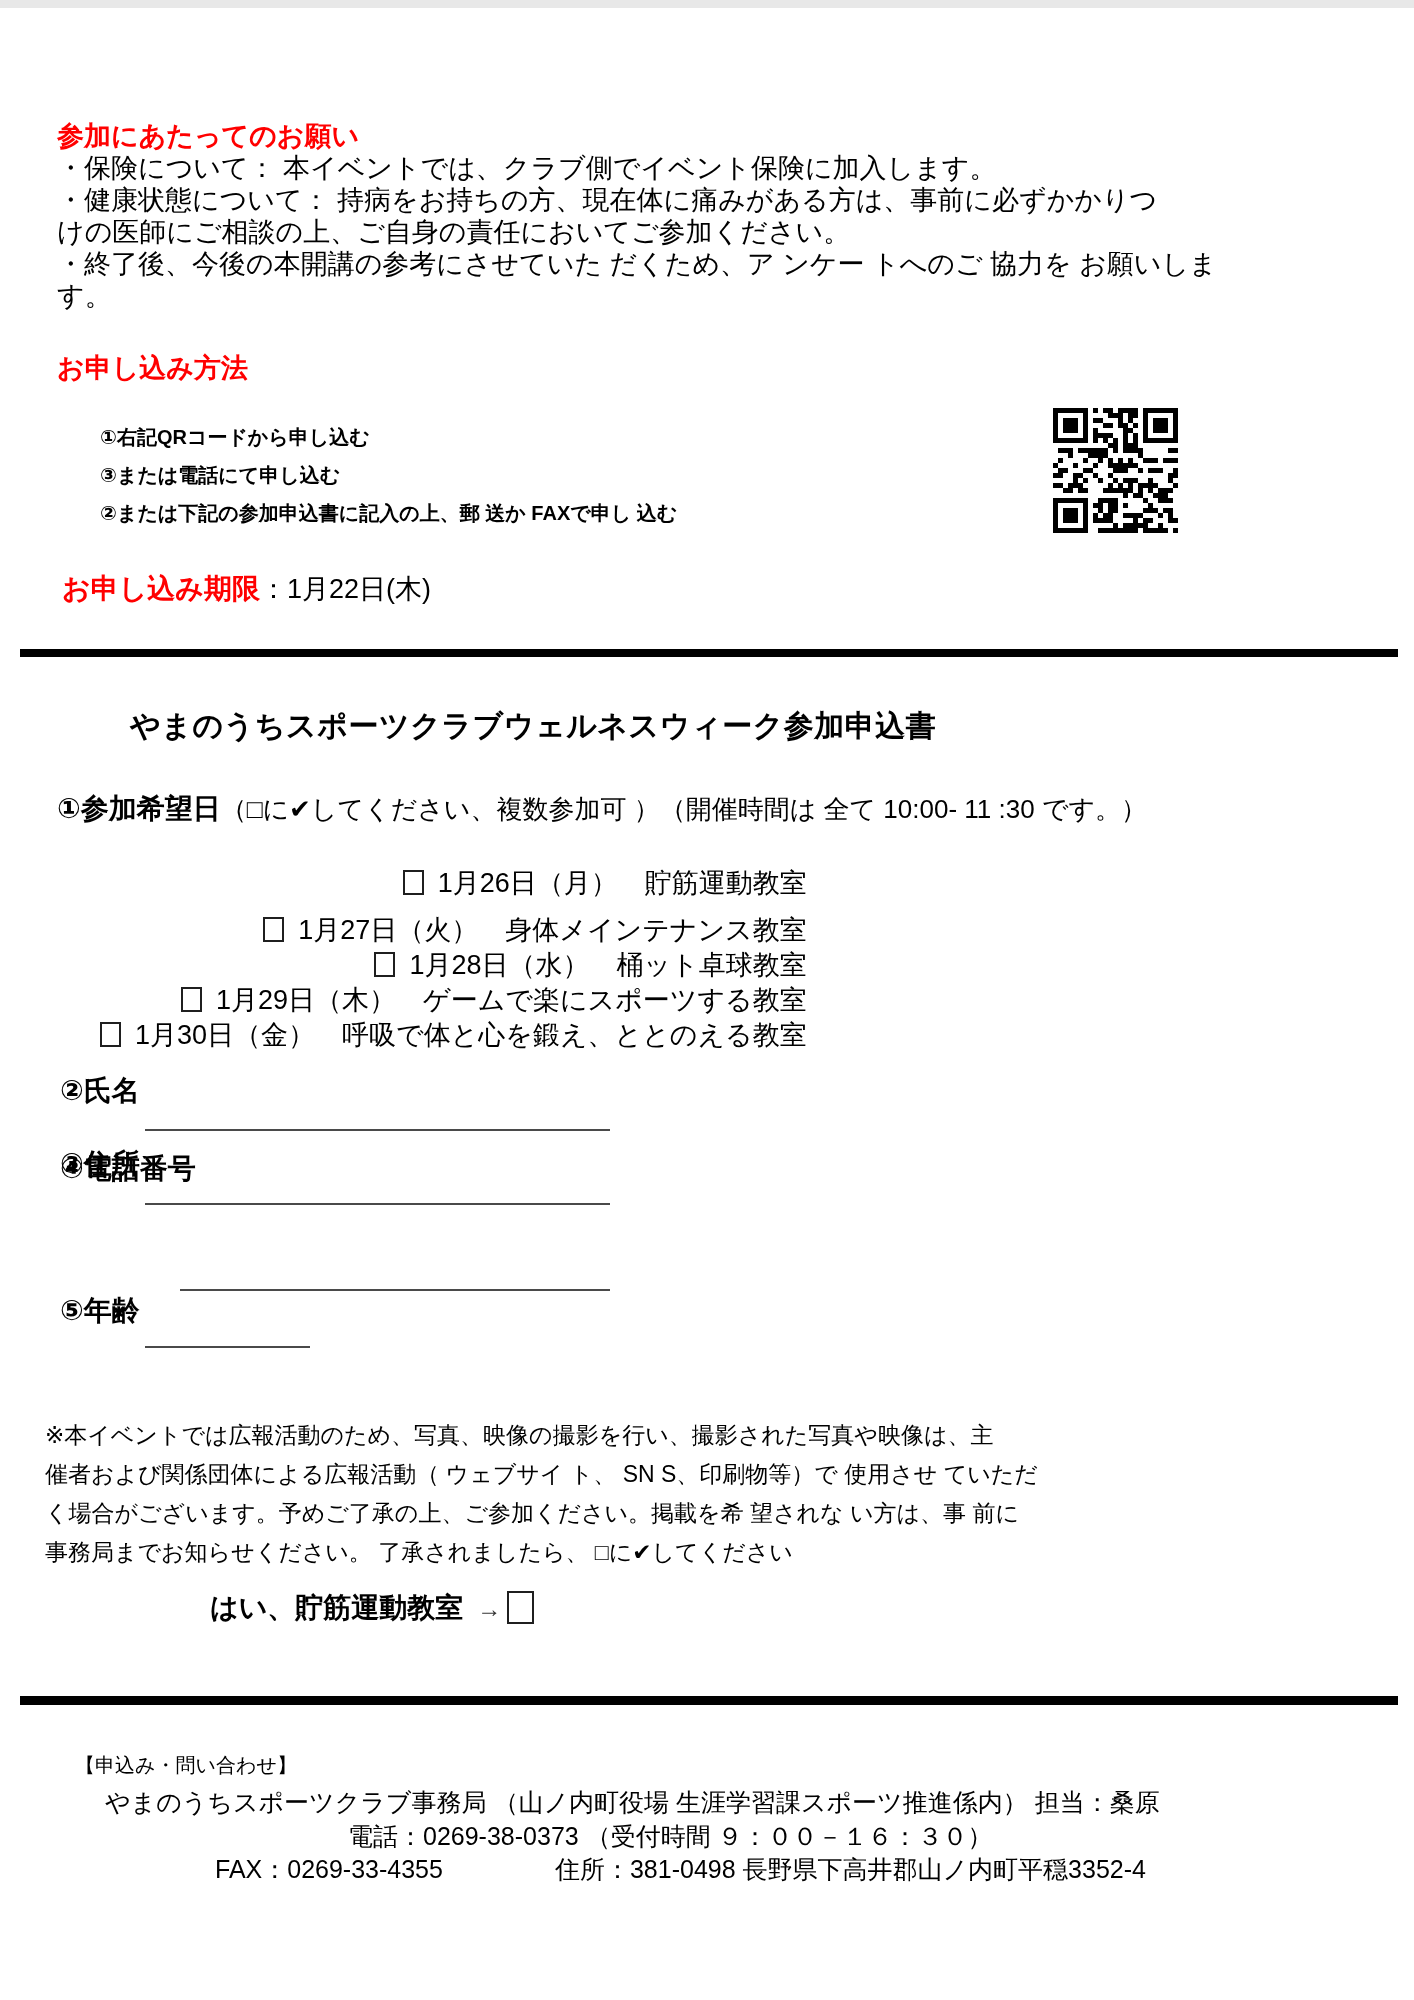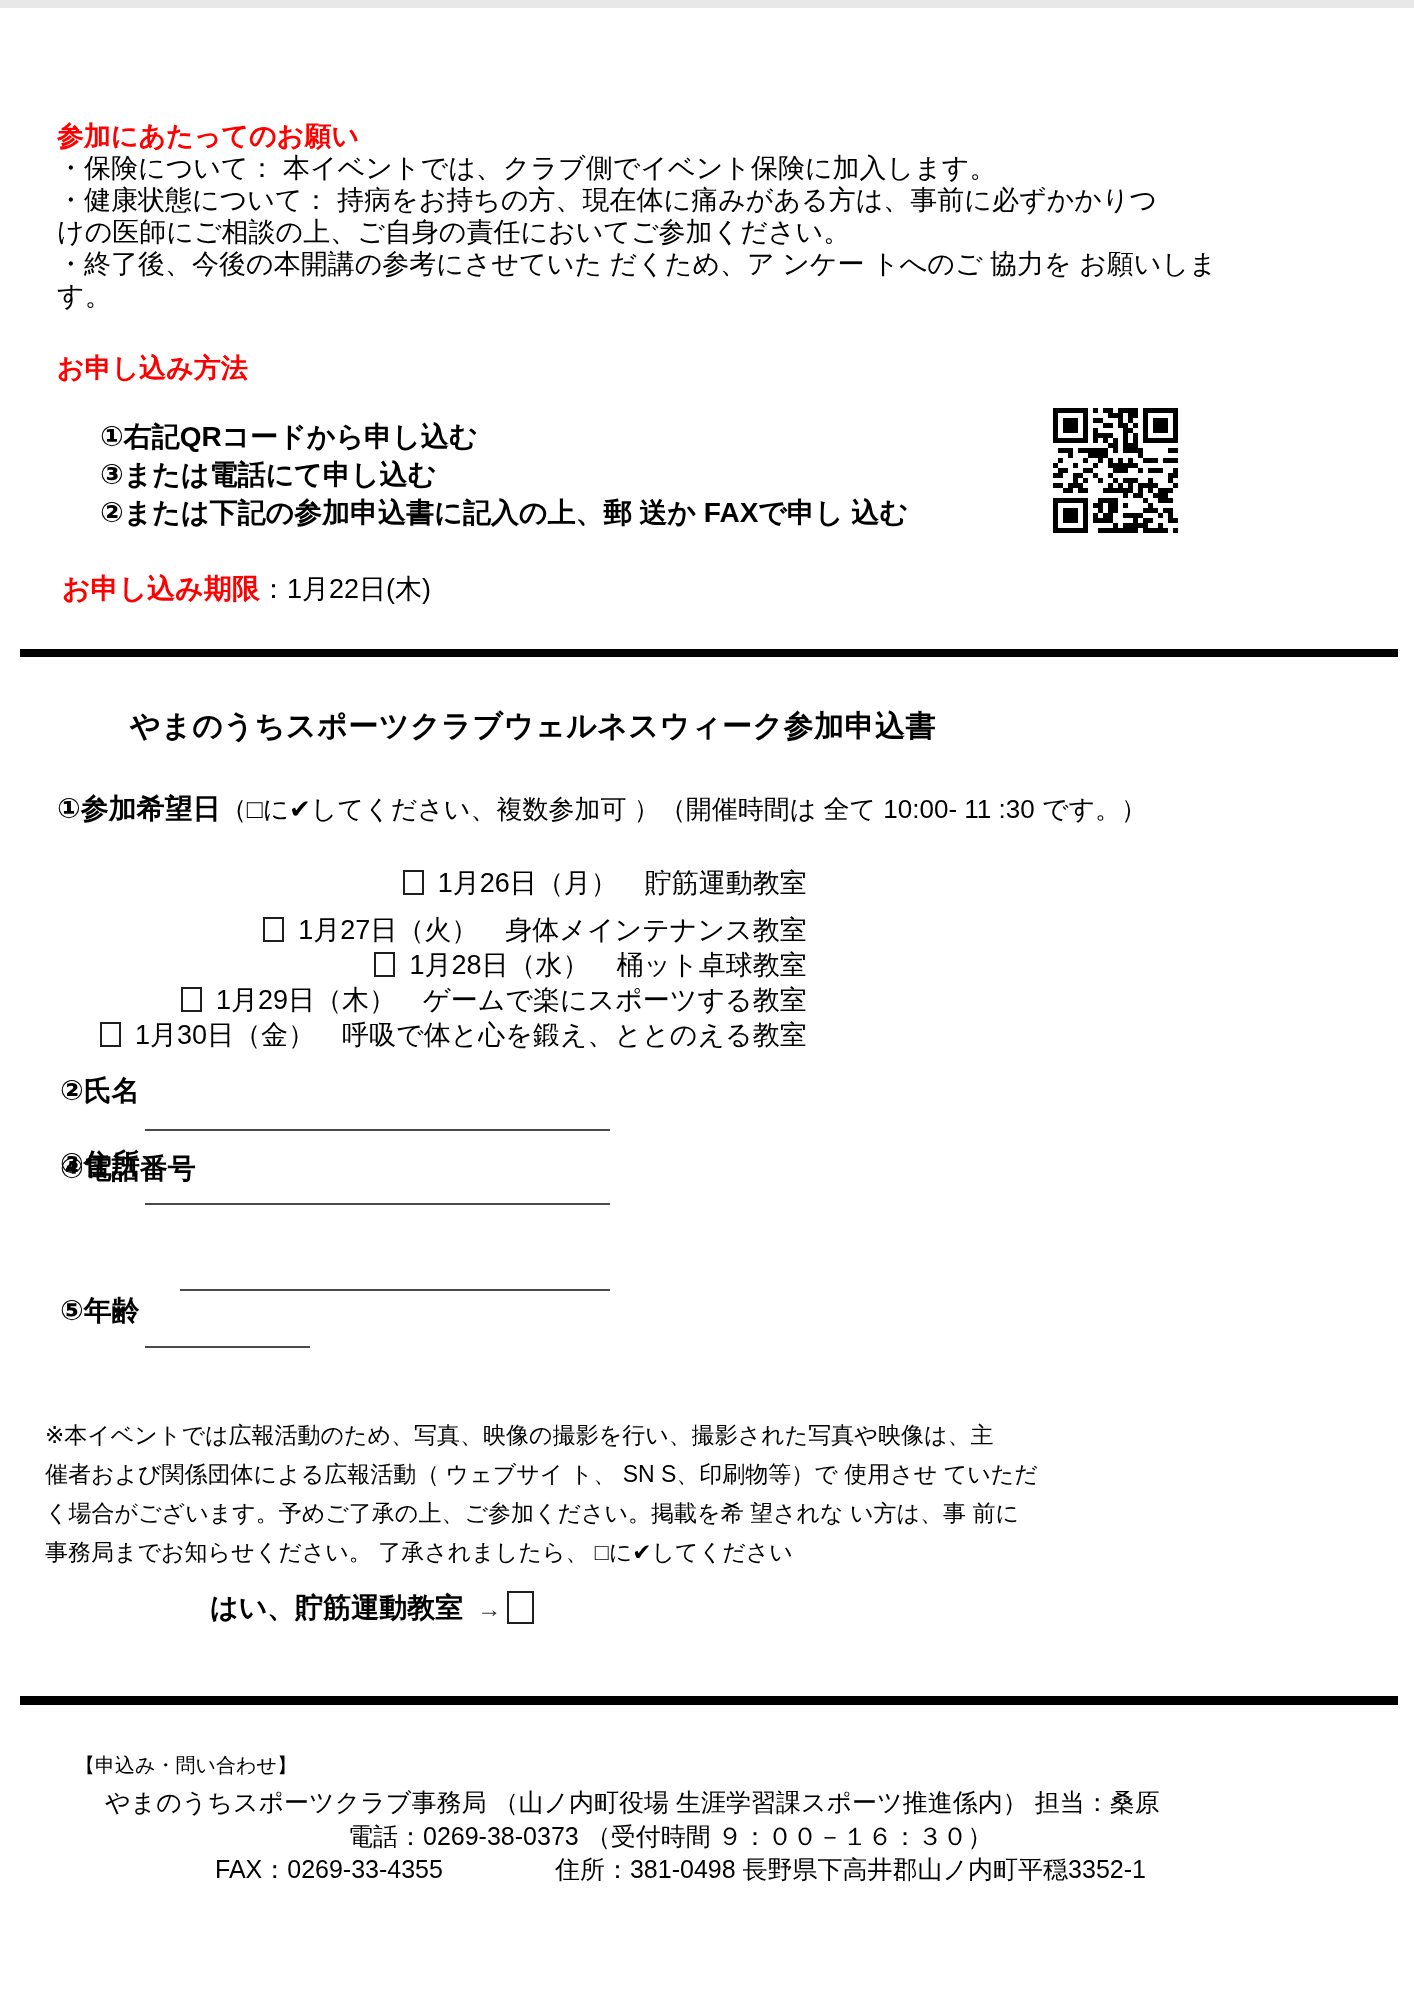--- a/index.html
+++ b/index.html
@@ -10,21 +10,21 @@
     font-family:"Liberation Sans","DejaVu Sans",sans-serif;
     color:#000;
     overflow:hidden;
     margin:8px auto;
   }
   .abs{position:absolute;}
   .red{color:#ff0000;font-weight:bold;}
   .notice{left:57px;top:112px;font-size:27px;line-height:32px;width:1320px;}
   .notice .heading{font-size:27px;}
   .method-heading{margin-top:40px;}
-  .method-list{left:100px;top:410px;font-size:28px;line-height:38px;font-weight:bold;}
+  .method-list{left:100px;top:410px;font-size:20px;line-height:38px;font-weight:bold;}
   .qr-box{left:1053px;top:400px;width:125px;height:125px;}
   .deadline{left:62px;top:560px;font-size:27px;line-height:41px;}
   .deadline .red{font-size:28px;}
   .rule{left:20px;width:1378px;background:#000;}
   .rule-top{top:641px;height:8px;}
   .rule-bottom{top:1688px;height:9px;}
   .form-title{left:130px;top:700px;font-size:30px;line-height:36px;font-weight:bold;letter-spacing:0.5px;}
   .date-question{left:57px;top:785px;font-size:26px;line-height:32px;}
   .date-question .num{font-weight:bold;font-size:28px;}
   .date-options{left:100px;top:858px;font-size:27px;text-align:right;}
@@ -433,16 +433,16 @@
   <div class="abs consent">
     <span>はい、貯筋運動教室</span><span class="arrow">→</span><span class="consent-box"></span>
   </div>
 
   <div class="abs rule rule-bottom"></div>
 
   <div class="abs contact-heading">【申込み・問い合わせ】</div>
   <div class="abs contact-line1">やまのうちスポーツクラブ事務局 （山ノ内町役場 生涯学習課スポーツ推進係内） 担当：桑原</div>
   <div class="abs contact-line2">電話：0269-38-0373 （受付時間 ９：００－１６：３０）</div>
   <div class="abs contact-line3">
-    <span>FAX：0269-33-4355</span><span class="fax-gap"></span><span>住所：381-0498 長野県下高井郡山ノ内町平穏3352-1</span>
+    <span>FAX：0269-33-4355</span><span class="fax-gap"></span><span>住所：381-0498 長野県下高井郡山ノ内町平穏3352-4</span>
   </div>
 
 </div>
 
 </body></html>

